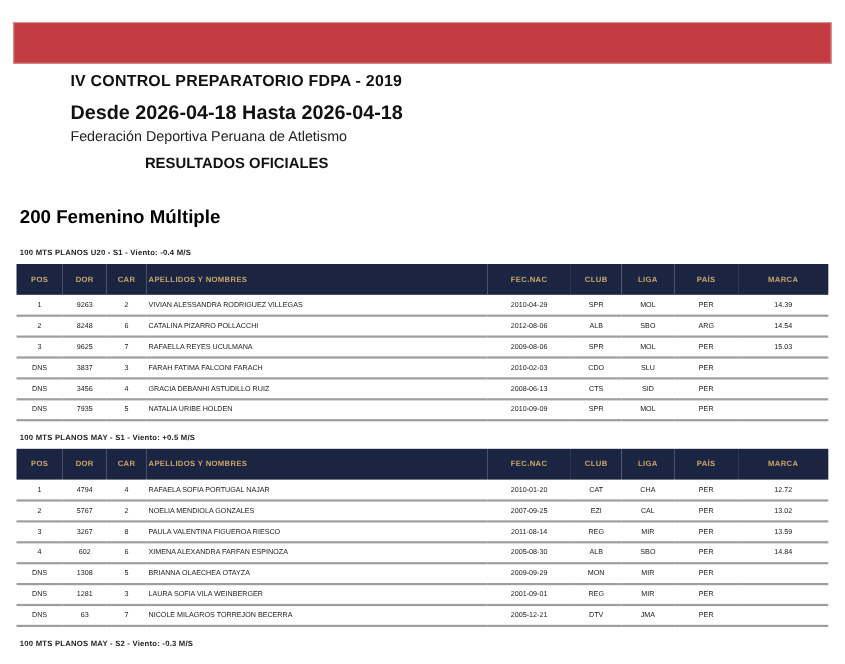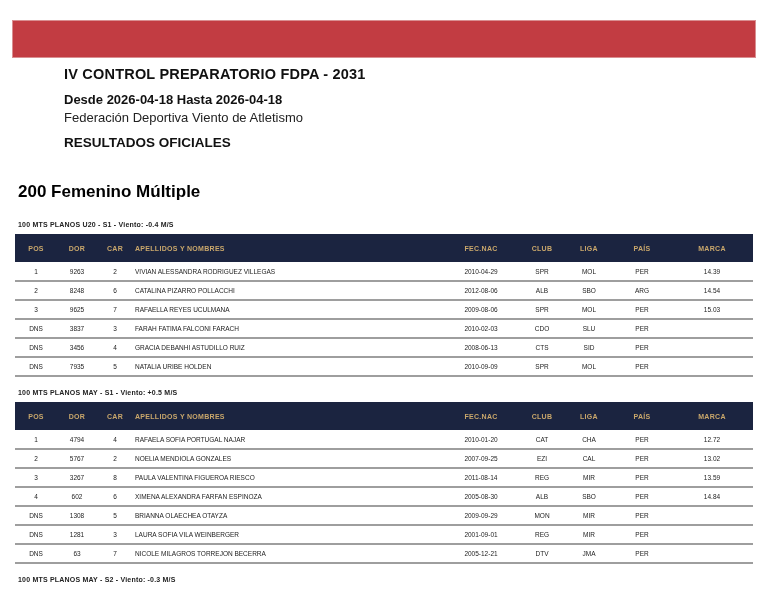--- a/index.html
+++ b/index.html
@@ -7,23 +7,23 @@
               font-family:"Liberation Sans", sans-serif; }
 
   .banner { margin:20px 12px 0 12px; height:38px; background:#c23c42;
             border:1px solid #d98f91; }
 
   .header-block { display:flex; align-items:flex-start; margin:6px 0 0 27px; }
   .logo-wrap { width:66px; height:90px; margin-top:10px; flex:0 0 auto; }
   .logo-wrap svg { width:100%; height:100%; display:block; }
   .titles { margin-left:37px; padding-top:2px; }
   .title-main { font-size:14.5px; font-weight:bold; color:#111; letter-spacing:.2px; }
-  .title-dates { font-size:13px; font-weight:bold; color:#111; margin-top:10px; }
+  .title-dates { font-size:18px; font-weight:bold; color:#111; margin-top:10px; }
   .title-fed { font-size:13px; color:#222; margin-top:3px; }
-  .title-res { font-size:13.5px; font-weight:bold; color:#111; margin-top:10px; }
+  .title-res { font-size:13.5px; font-weight:bold; color:#111; margin-top:10px;text-align:center; }
 
   .event-title { margin:32px 0 0 18px; font-size:17px; font-weight:bold; color:#000; }
 
   .race-caption { margin:19px 0 6px 18px; font-size:7px; font-weight:bold; color:#222;
                   letter-spacing:.2px; }
   .race-caption.mid { margin-top:12px; }
 
   table.results { width:738px; margin-left:15px; border-collapse:collapse; table-layout:fixed; }
   table.results thead th { background:#1b2440; color:#c9a76b; font-size:7px; font-weight:bold;
                            height:28px; letter-spacing:.3px; text-align:center; }
@@ -35,23 +35,23 @@
   .c0{width:42px}.c1{width:40px}.c2{width:36px}.c3{width:310px}.c4{width:76px}
   .c5{width:46px}.c6{width:48px}.c7{width:58px}.c8{width:82px}
 </style>
 </head>
 <body>
 
 <div class="banner"></div>
 
 <div class="header-block">
   <div class="titles">
-    <div class="title-main">IV CONTROL PREPARATORIO FDPA - 2031</div>
+    <div class="title-main">IV CONTROL PREPARATORIO FDPA - 2019</div>
     <div class="title-dates">Desde 2026-04-18 Hasta 2026-04-18</div>
-    <div class="title-fed">Federación Deportiva Viento de Atletismo</div>
+    <div class="title-fed">Federación Deportiva Peruana de Atletismo</div>
     <div class="title-res">RESULTADOS OFICIALES</div>
   </div>
 </div>
 
 <div class="event-title">200 Femenino Múltiple</div>
 
 <div class="race-caption">100 MTS PLANOS U20 - S1 - Viento: -0.4 M/S</div>
 <table class="results">
     <colgroup>
       <col class="c0">

